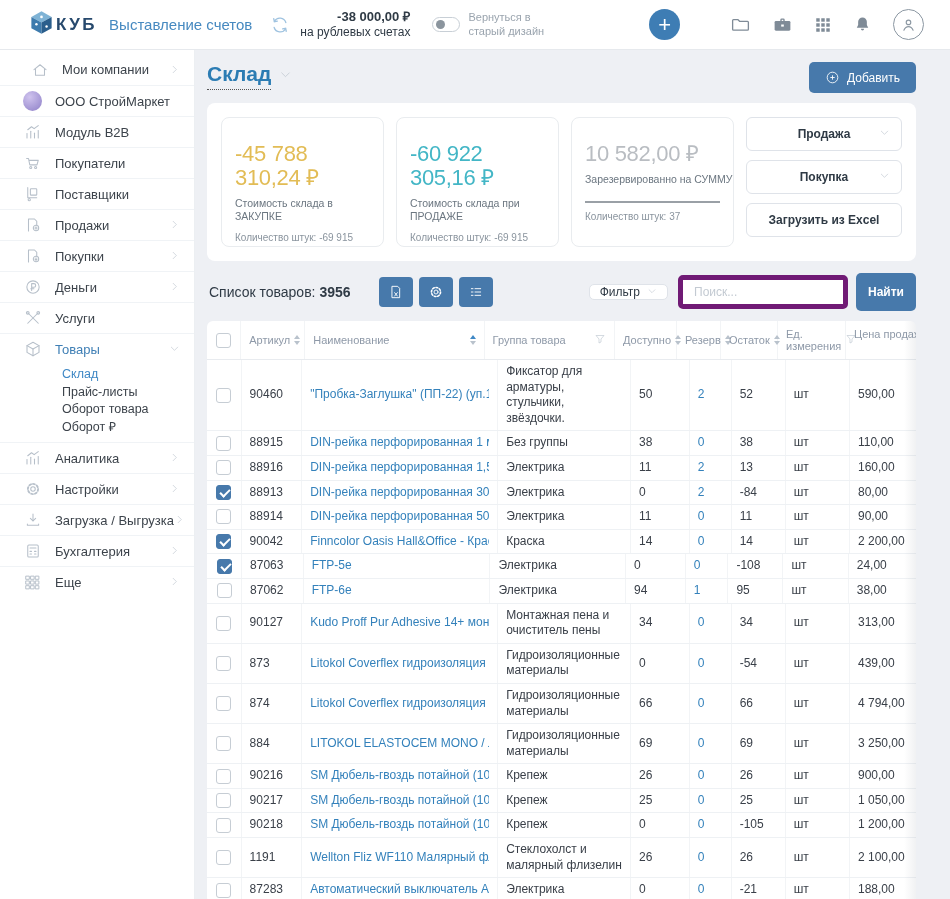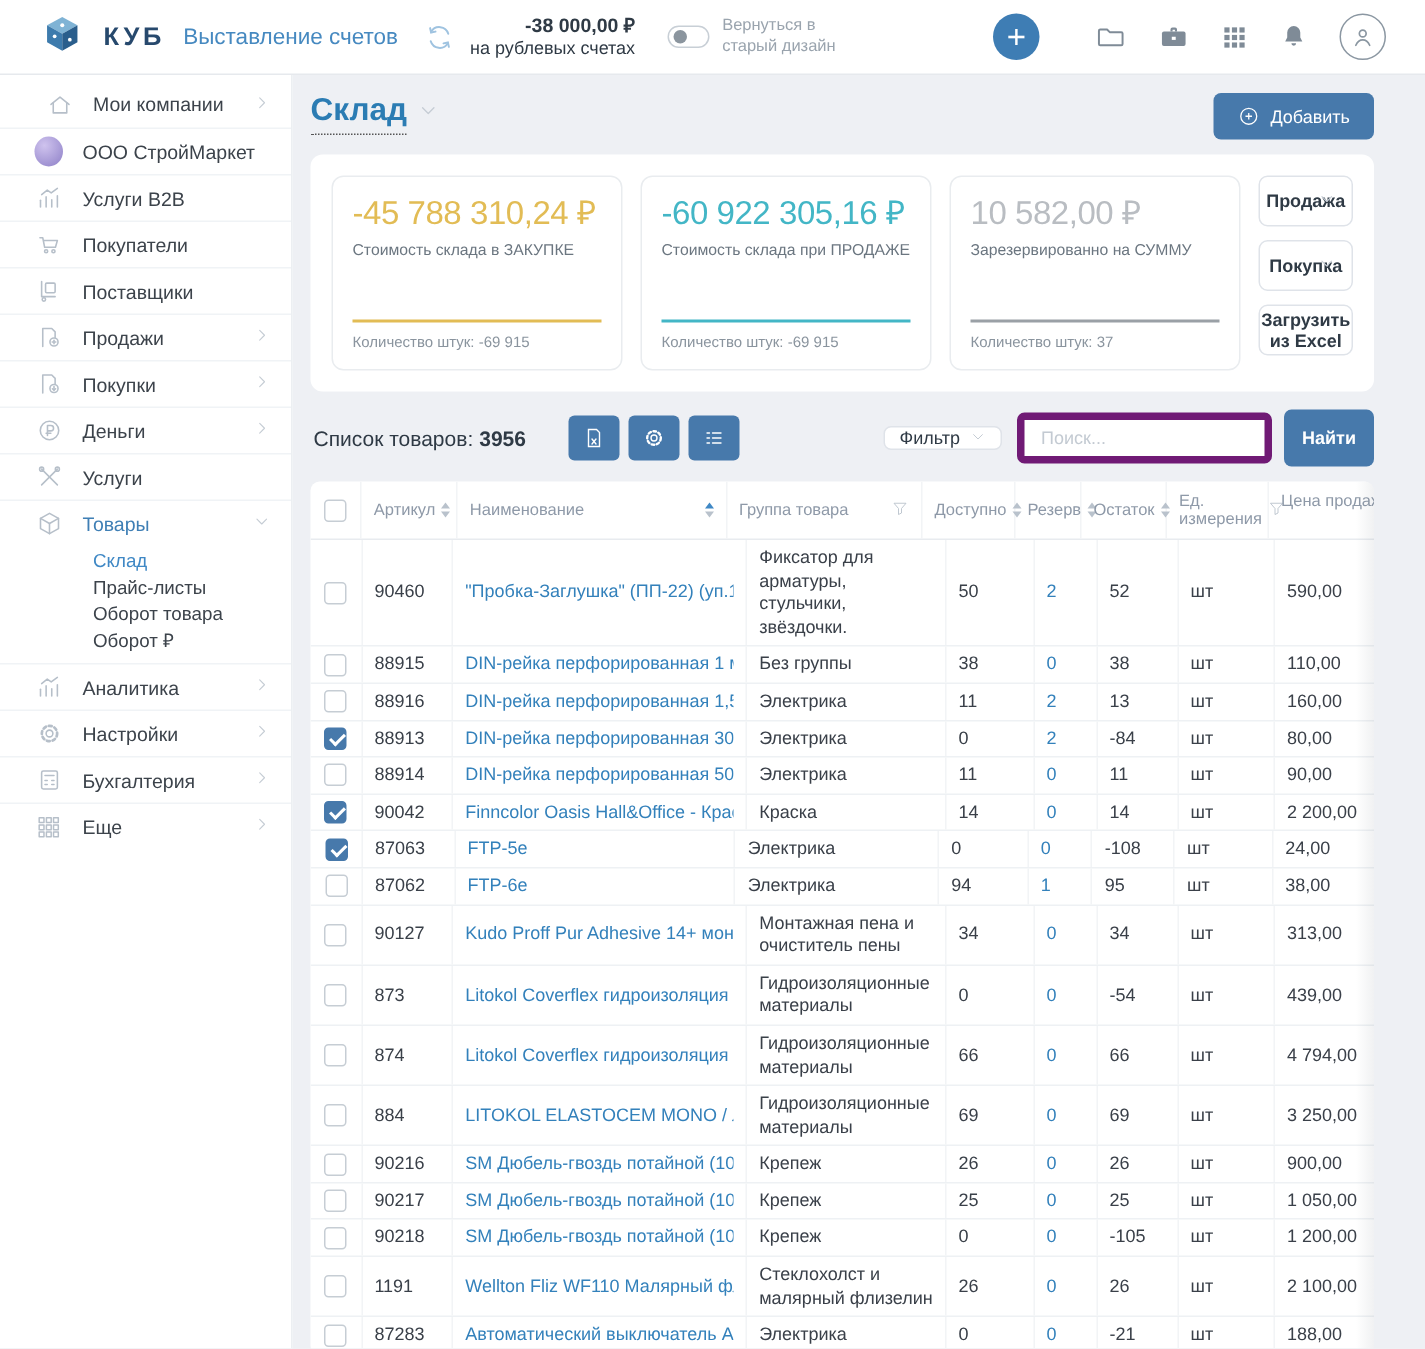--- a/index.html
+++ b/index.html
@@ -1,21 +1,21 @@
 <!DOCTYPE html>
 <html><head>
 <meta charset="utf-8">
 <style>
   * { box-sizing: border-box; margin: 0; padding: 0; }
   html,body { width:950px; height:899px; overflow:hidden; }
   body { font-family:"Liberation Sans", sans-serif; background:#eef0f4; color:#3a4049; }
 
   
   .topbar { height:50px; background:#fff; border-bottom:1px solid #e6e9ed; display:flex; align-items:center; padding:0 26px 0 28px; }
-  .logo { display:flex; align-items:center; gap:14px; }
+  .logo { display:flex; align-items:center; gap:1px; }
   .logo-text { font-size:17px; font-weight:800; letter-spacing:2.5px; color:#27496d; }
   .app-title { font-size:15px; color:#4689c0; margin-left:12px; }
   .refresh { margin-left:18px; display:flex; align-items:center; }
   .balance { margin-left:10px; text-align:right; line-height:1.25; }
   .balance-val { font-size:13px; font-weight:bold; color:#2f3a45; }
   .balance-cap { font-size:12px; color:#2f3a45; }
   .toggle-wrap { margin-left:22px; display:flex; align-items:center; gap:8px; }
   .toggle { width:28px; height:15px; border:1px solid #c8cfd6; border-radius:8px; background:#fff; position:relative; }
   .toggle-knob { position:absolute; left:3px; top:2px; width:9px; height:9px; border-radius:50%; background:#8b959e; }
   .toggle-label { font-size:11px; color:#9aa4ae; line-height:1.2; }
@@ -46,21 +46,21 @@
 
   
   .page-header { display:flex; align-items:flex-start; justify-content:space-between; margin-bottom:10px; }
   .page-title-wrap { display:flex; align-items:center; gap:8px; }
   .page-title { font-size:21px; font-weight:bold; color:#2b7cb3; border-bottom:1.5px dotted #555; padding-bottom:3px; cursor:pointer; }
   .add-btn { background:#4779ab; color:#fff; border:none; border-radius:5px; height:31px; padding:0 16px; font-size:12px; font-family:inherit; display:flex; align-items:center; gap:7px; cursor:pointer; }
   .add-btn svg { stroke:#fff; fill:none; stroke-width:1.4; }
 
   
   .summary-panel { background:#fff; border-radius:8px; padding:14px; display:flex; gap:12px; margin-bottom:8px; }
-  .stat-card { width:194px; border:1px solid #e9ecef; border-radius:8px; padding:12px 13px; display:flex; flex-direction:column; height:130px; flex-shrink:0; }
+  .stat-card { width:163px; border:1px solid #e9ecef; border-radius:8px; padding:24px 13px; display:flex; flex-direction:column; height:130px; flex-shrink:0; }
   .stat-value { font-size:22px; line-height:1.08; letter-spacing:-0.3px; }
   .stat-label { font-size:10.5px; color:#6b7680; margin-top:7px; line-height:1.3; }
   .stat-line { height:2px; margin-top:auto; }
   .stat-count { font-size:10px; color:#8a949e; margin-top:8px; }
   .summary-actions { margin-left:auto; width:166px; display:flex; flex-direction:column; gap:9px; }
   .sum-btn { height:34px; background:#fff; border:1px solid #dfe3e9; border-radius:6px; font-size:12px; font-weight:bold; color:#2f3a45; font-family:inherit; display:flex; align-items:center; justify-content:center; gap:8px; cursor:pointer; position:relative; }
   .sum-btn .chev { position:absolute; right:11px; }
 
   
   .toolbar { display:flex; align-items:center; margin:12px 0 10px 2px; }
@@ -213,21 +213,21 @@
     <div class="nav-item">
       <span class="nav-icon">
           <svg width="18" height="18" viewBox="0 0 24 24">
             <path d="M4 20v-6"></path>
             <path d="M9 20v-9"></path>
             <path d="M14 20v-6.5"></path>
             <path d="M19 20v-10"></path>
             <path d="M5 9l5-4 3.5 2.5L19 3.5"></path>
           </svg>
         </span>
-      <span class="nav-label">Услуги B2B</span>
+      <span class="nav-label">Модуль B2B</span>
     </div>
     <div class="nav-item">
       <span class="nav-icon">
           <svg width="18" height="18" viewBox="0 0 24 24">
             <path d="M3.5 6H6l1.7 8.5h9.6L19 8.5H7"></path>
             <circle cx="9" cy="18" r="1.4"></circle>
             <circle cx="15.5" cy="18" r="1.4"></circle>
           </svg>
         </span>
       <span class="nav-label">Покупатели</span>
@@ -329,20 +329,33 @@
           </svg></span>
     </div>
     <div class="nav-item">
       <span class="nav-icon">
           <svg width="18" height="18" viewBox="0 0 24 24">
             <circle cx="12" cy="12" r="3"></circle>
             <circle cx="12" cy="12" r="6.8" stroke-width="2.4" stroke-dasharray="2.6 2.6"></circle>
           </svg>
         </span>
       <span class="nav-label">Настройки</span>
+      <span class="chev"><svg width="11" height="11" viewBox="0 0 24 24">
+            <polyline points="9,5 16,12 9,19"></polyline>
+          </svg></span>
+    </div>
+    <div class="nav-item">
+      <span class="nav-icon">
+          <svg width="18" height="18" viewBox="0 0 24 24">
+            <path d="M12 4v9"></path>
+            <path d="M8.5 9.8 12 13.3l3.5-3.5"></path>
+            <path d="M4.5 17.5V19h15v-1.5"></path>
+          </svg>
+        </span>
+      <span class="nav-label">Загрузка / Выгрузка</span>
       <span class="chev"><svg width="11" height="11" viewBox="0 0 24 24">
             <polyline points="9,5 16,12 9,19"></polyline>
           </svg></span>
     </div>
     <div class="nav-item">
       <span class="nav-icon">
           <svg width="18" height="18" viewBox="0 0 24 24">
             <rect x="5" y="4" width="14" height="16" rx="1.5"></rect>
             <path d="M8 8h8"></path>
             <path d="M8 12.5h2"></path>

